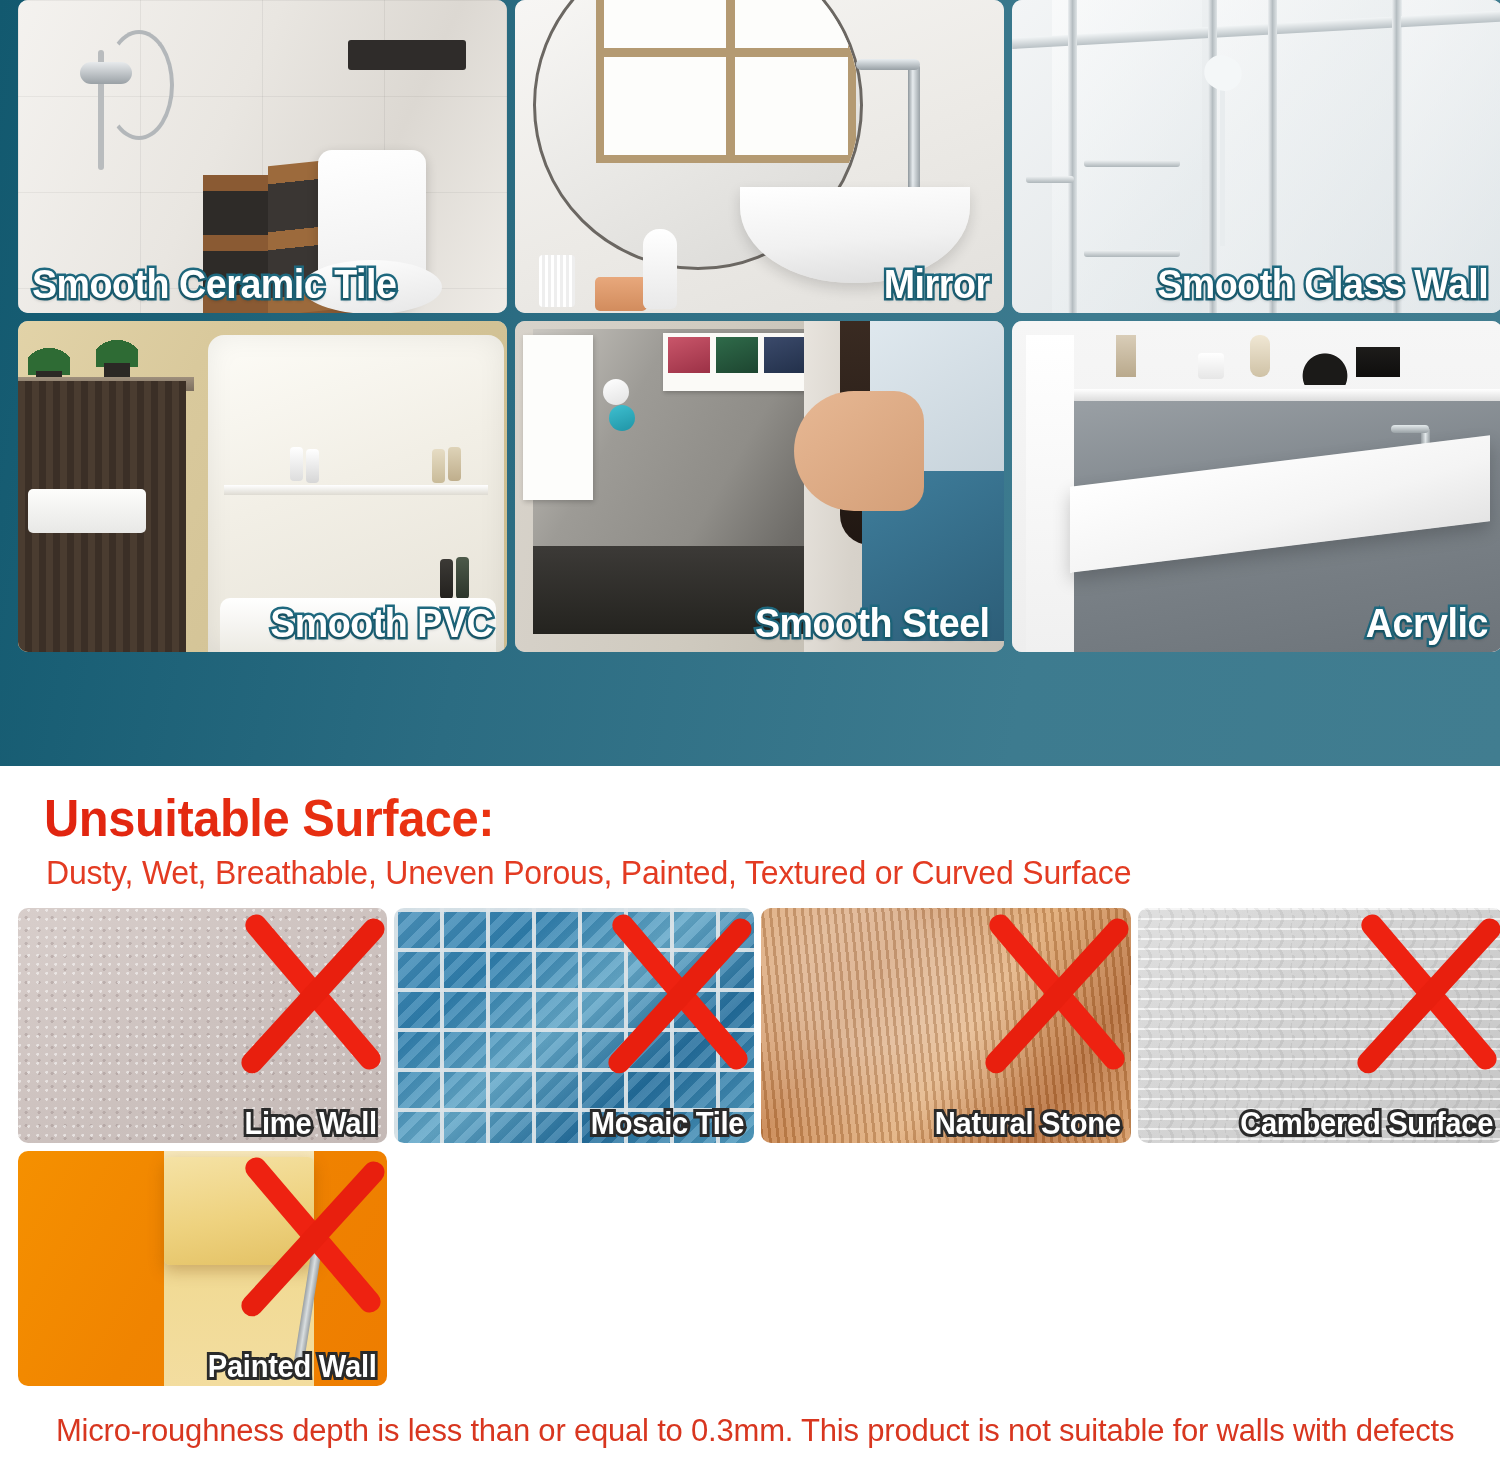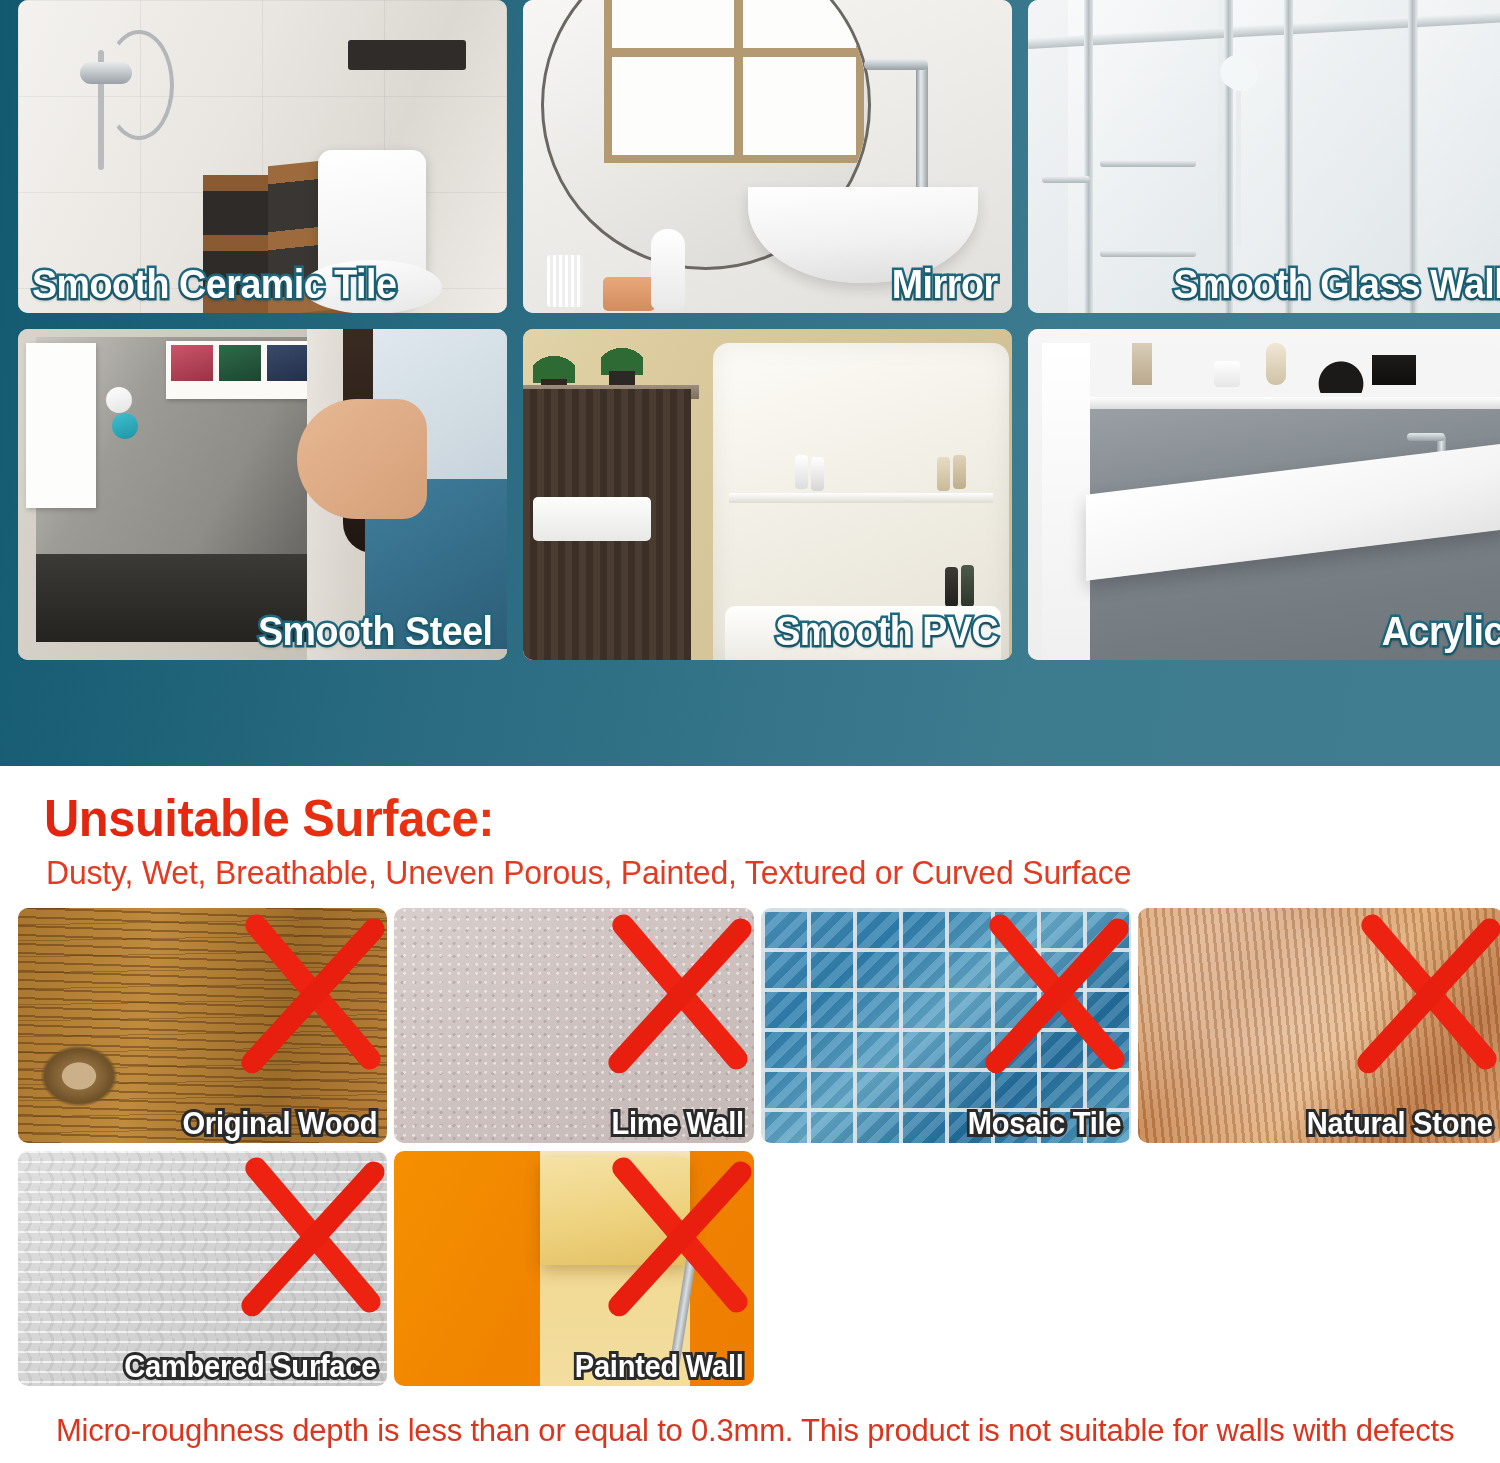--- a/index.html
+++ b/index.html
@@ -37,21 +37,21 @@
     margin-left: 16px;
     transform: scaleX(0.96);
     transform-origin: left center;
     text-shadow: 0 2px 3px rgba(0,0,0,0.2);
   }
 
   .apply-grid {
     display: grid;
     grid-template-columns: 489px 489px 490px;
     grid-template-rows: 313px 331px;
-    gap: 16px;
+    gap: 8px;
     padding: 0 4px;
   }
   .tile {
     position: relative; overflow: hidden;
     border-radius: 10px;
     background: #cfd6da;
   }
   .tile-label {
     position: absolute; right: 14px; bottom: 6px;
     font-size: 40px; font-weight: 700;
@@ -416,42 +416,20 @@
           <div class="sc-gv" style="left:56px;"></div>
           <div class="sc-gv" style="left:196px;"></div>
           <div class="sc-gv" style="left:256px;"></div>
           <div class="sc-gv" style="left:380px;"></div>
           <div class="sc-rack" style="left:72px;top:160px;"></div>
           <div class="sc-rack" style="left:72px;top:250px;"></div>
           <div class="sc-rack" style="left:14px;top:176px;width:48px;"></div>
           <div class="sc-handshower"></div>
         </div>
         <div class="tile-label">Smooth Glass Wall</div>
-      </div>
-
-      <div class="tile">
-        <div class="scene sc-steelbg">
-          <div class="sc-fridge"></div>
-          <div class="sc-note"></div>
-          <div class="sc-photo">
-            <span style="left:5px;background:linear-gradient(160deg,#c9566a,#9c3146);"></span>
-            <span style="left:53px;background:linear-gradient(160deg,#2f6b4a,#1d4530);"></span>
-            <span style="left:101px;background:linear-gradient(160deg,#3b4a6b,#22304a);"></span>
-          </div>
-          <div class="sc-magnet" style="left:88px;top:58px;background:linear-gradient(160deg,#fff,#e2e2e2);"></div>
-          <div class="sc-magnet" style="left:94px;top:84px;background:linear-gradient(160deg,#3fc0d0,#1f94a6);"></div>
-          <div class="sc-handle"></div>
-          <div class="sc-person">
-            <div class="sc-hair"></div>
-            <div class="sc-shirt"></div>
-            <div class="sc-jeans"></div>
-            <div class="sc-arm"></div>
-          </div>
-        </div>
-        <div class="tile-label">Smooth Steel</div>
       </div>
 
       <div class="tile">
         <div class="scene sc-pvcbg">
           <div class="sc-plant" style="left:10px;top:14px;">
               <i></i>
             </div>
           <div class="sc-plant" style="left:78px;top:6px;">
               <i></i>
             </div>
@@ -466,20 +444,42 @@
             <div class="sc-btl" style="left:240px;top:112px;background:linear-gradient(180deg,#ded3b8,#bfae8c);"></div>
             <div class="sc-btl" style="left:232px;top:224px;height:40px;background:linear-gradient(180deg,#3c3a36,#22201d);"></div>
             <div class="sc-btl" style="left:248px;top:222px;height:42px;background:linear-gradient(180deg,#4d5a4a,#2c352b);"></div>
             <div class="sc-tub"></div>
           </div>
         </div>
         <div class="tile-label">Smooth PVC</div>
       </div>
 
       <div class="tile">
+        <div class="scene sc-steelbg">
+          <div class="sc-fridge"></div>
+          <div class="sc-note"></div>
+          <div class="sc-photo">
+            <span style="left:5px;background:linear-gradient(160deg,#c9566a,#9c3146);"></span>
+            <span style="left:53px;background:linear-gradient(160deg,#2f6b4a,#1d4530);"></span>
+            <span style="left:101px;background:linear-gradient(160deg,#3b4a6b,#22304a);"></span>
+          </div>
+          <div class="sc-magnet" style="left:88px;top:58px;background:linear-gradient(160deg,#fff,#e2e2e2);"></div>
+          <div class="sc-magnet" style="left:94px;top:84px;background:linear-gradient(160deg,#3fc0d0,#1f94a6);"></div>
+          <div class="sc-handle"></div>
+          <div class="sc-person">
+            <div class="sc-hair"></div>
+            <div class="sc-shirt"></div>
+            <div class="sc-jeans"></div>
+            <div class="sc-arm"></div>
+          </div>
+        </div>
+        <div class="tile-label">Smooth Steel</div>
+      </div>
+
+      <div class="tile">
         <div class="scene sc-acrybg">
           <div class="sc-graypanel"></div>
           <div class="sc-ledge2"></div>
           <div class="sc-decor" style="left:104px;background:linear-gradient(180deg,#d9cdb8,#b9a98c);"></div>
           <div class="sc-decor" style="left:186px;width:26px;height:26px;top:32px;background:linear-gradient(180deg,#fff,#e6e6e6);border-radius:4px;"></div>
           <div class="sc-decor" style="left:238px;background:linear-gradient(180deg,#f0e7d4,#cfc2a6);border-radius:9px;"></div>
           <div class="sc-decor" style="left:286px;width:54px;height:46px;top:18px;background:radial-gradient(circle at 50% 80%,#1b1a18 0 48%,transparent 50%);"></div>
           <div class="sc-decor" style="left:344px;width:44px;height:30px;top:26px;background:linear-gradient(180deg,#1d1c1a,#0f0e0d);"></div>
           <div class="sc-whitepanel"></div>
           <div class="sc-acrytap"></div>
@@ -491,28 +491,20 @@
     </div>
   </section>
 
   <section class="unsuit-section">
 
     <h2 class="unsuit-title">Unsuitable Surface:</h2>
     <div class="unsuit-sub">Dusty, Wet, Breathable, Uneven Porous, Painted, Textured or Curved Surface</div>
 
     <div class="unsuit-grid">
 
-      <div class="bad-tile">
-        <div class="bad-inner tx-wood"></div>
-        <svg class="xmark" viewBox="0 0 100 100">
-          <path d="M22 16 L80 84" stroke="#ee2211" stroke-width="11" stroke-linecap="round" fill="none"></path>
-          <path d="M82 18 L20 86" stroke="#e81f0e" stroke-width="11" stroke-linecap="round" fill="none"></path>
-        </svg>
-        <div class="bad-label">Original Wood</div>
-      </div>
 
       <div class="bad-tile">
         <div class="bad-inner tx-lime"></div>
         <svg class="xmark" viewBox="0 0 100 100">
           <path d="M22 16 L80 84" stroke="#ee2211" stroke-width="11" stroke-linecap="round" fill="none"></path>
           <path d="M82 18 L20 86" stroke="#e81f0e" stroke-width="11" stroke-linecap="round" fill="none"></path>
         </svg>
         <div class="bad-label">Lime Wall</div>
       </div>
 

